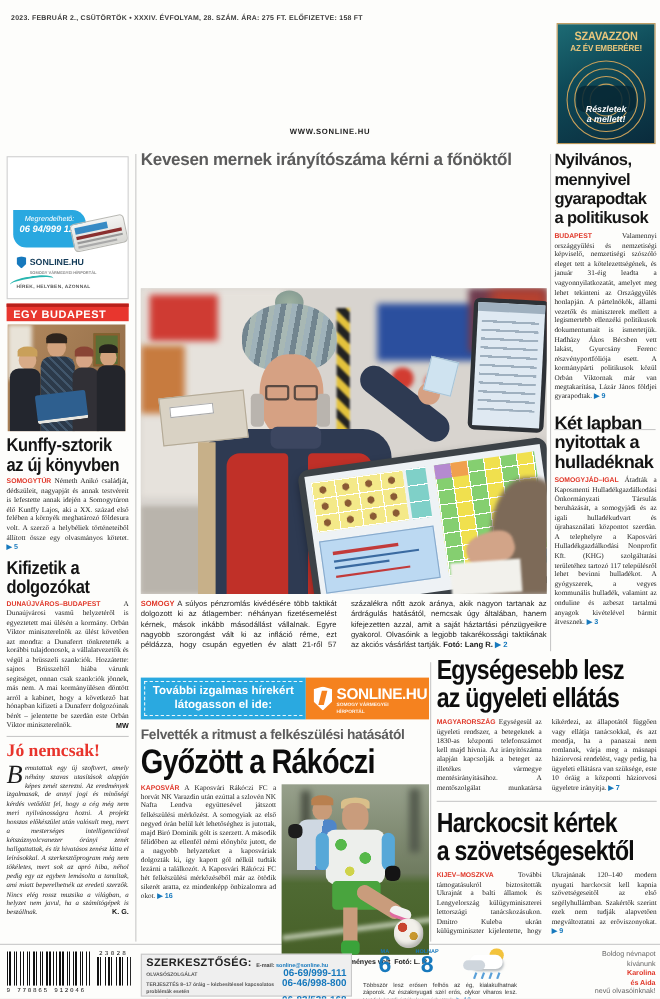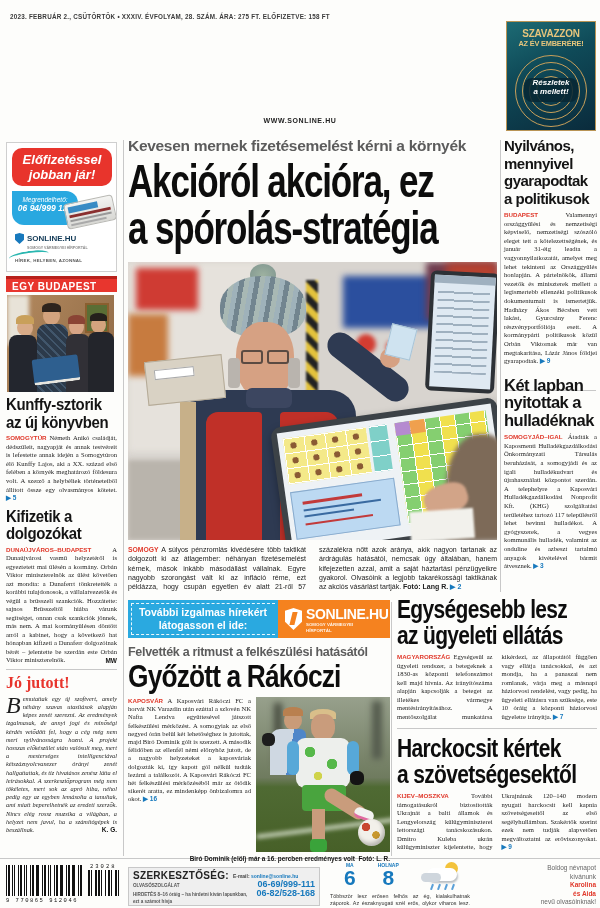--- a/index.html
+++ b/index.html
@@ -11,21 +11,21 @@
   .rule-v{position:absolute;width:1px;background:#c8c8c8}
   
   .dateline{font-size:6.3px;font-weight:bold;color:#3a3a3a;letter-spacing:.25px}
   .masthead{font-family:"Liberation Serif",serif;font-weight:bold;color:#1779bd;font-size:92px;line-height:.92;letter-spacing:-3px;transform:scaleX(.73);transform-origin:0 0;white-space:nowrap}
   .website{font-size:7px;font-weight:bold;color:#222;letter-spacing:.6px}
   
   .badge{background:linear-gradient(155deg,#1d6b74 0%,#0f4a58 40%,#0a2b3c 100%);border:1px solid #b99455;overflow:hidden}
   .badge .t1{color:#e7c57c;font-weight:bold;font-size:11px;text-align:center;letter-spacing:-.2px;margin-top:5px;transform:scaleX(.9)}
   .badge .t2{color:#e7c57c;font-weight:bold;font-size:8px;text-align:center;letter-spacing:-.2px;transform:scaleX(.92)}
   .ring{position:absolute;border:1.5px solid #c9a05a;border-radius:50%}
-  .badge-inner{position:absolute;background:rgba(8,40,52,.88);border-radius:8px;color:#fff;font-style:italic;font-weight:bold;font-size:8px;text-align:center;line-height:1.15;padding-top:0}
+  .badge-inner{position:absolute;background:rgba(8,40,52,.88);border-radius:8px;color:#fff;font-style:italic;font-weight:bold;font-size:8px;text-align:center;line-height:1.15;padding-top:17px}
   
   .kick{font-weight:bold;color:#5c5c5c}
   .hl{font-weight:bold;color:#0d0d0d}
   .cond{transform-origin:0 0;white-space:nowrap}
   .art-h{font-weight:bold;color:#141414;letter-spacing:-.4px}
   .body-txt{font-family:"Liberation Serif",serif;color:#1d1d1d;text-align:justify}
   .loc{color:#e0382a;font-weight:bold;font-family:"Liberation Sans",sans-serif}
   .pref{color:#1779bd;font-weight:bold;font-family:"Liberation Sans",sans-serif;white-space:nowrap}
   .sig{display:block;text-align:right;font-family:"Liberation Sans",sans-serif;font-weight:bold;font-size:6.5px;margin-top:-8px;color:#111}
   .twocol{column-count:2;column-gap:9px}
@@ -92,24 +92,20 @@
 
   <div class="rule-v" style="left:123px;top:140px;height:716px"></div>
   <div class="rule-v" style="left:500px;top:140px;height:452px"></div>
   <div class="rule-v" style="left:391px;top:602px;height:254px"></div>
   <div class="rule-h" style="left:504px;top:390px;width:92px"></div>
   <div class="rule-h" style="left:0;top:858px;width:600px"></div>
 
   <div class="abs" style="left:6px;top:142px;width:111px">
 
     <div class="ad-box scene" style="width:111px;height:130px">
-      <div class="ph bubble-red" style="left:5px;top:5px;width:100px;height:38px;font-size:13px;line-height:15px;padding-top:4px">
-        <span>Előfizetéssel</span><br>
-        <span>jobban jár!</span>
-      </div>
       <div class="ph bubble-blue" style="left:5px;top:48px;width:66px;height:34px;padding-top:5px">
         <div style="font-size:6.5px">Megrendelhető:</div>
         <div style="font-size:8.5px;font-weight:bold">06 94/999 120</div>
       </div>
 
       <div class="ph" style="left:58px;top:56px;width:50px;height:26px;background:linear-gradient(#f4f4f2,#d8d8d4);border:1px solid #b9b9b4;border-radius:4px;transform:rotate(-12deg);overflow:hidden">
         <div class="ph" style="left:3px;top:3px;width:30px;height:6px;background:#1779bd;opacity:.85"></div>
         <div class="ph" style="left:3px;top:11px;width:42px;height:3px;background:#8a2f2f"></div>
         <div class="ph" style="left:3px;top:16px;width:42px;height:2px;background:#999"></div>
         <div class="ph" style="left:3px;top:20px;width:36px;height:2px;background:#aaa"></div>
@@ -150,39 +146,35 @@
 
     <div style="margin-top:5px">
       <div class="art-h" style="font-size:17px;line-height:17.5px;transform:scaleX(.88);transform-origin:0 0;width:114%">Kifizetik a dolgozókat</div>
       <p class="body-txt" style="font-size:6.6px;line-height:8.5px;margin-top:3px"><span class="loc" style="font-size:6.2px">DUNAÚJVÁROS–BUDAPEST</span> <span>A Dunaújvárosi vasmű helyzetéről is egyeztetett mai ülésén a kormány. Orbán Viktor miniszterelnök az ülést követően azt mondta: a Dunaferrt tönkretették a korábbi tulajdonosok, a vállalatvezetők és végül a brüsszeli szankciók. Hozzátette: sajnos Brüsszeltől hiába várunk segítséget, onnan csak szankciók jönnek, más nem. A mai kormányülésen döntött arról a kabinet, hogy a következő hat hónapban kifizeti a Dunaferr dolgozóinak bérét – jelentette be szerdán este Orbán Viktor miniszterelnök.</span></p>
       <span class="sig">MW</span>
     </div>
 
     <div class="rule-h" style="position:static;margin-top:5px;width:111px"></div>
 
     <div style="margin-top:4px">
-      <div class="jr-h">Jó jutott!</div>
+      <div class="jr-h">Jó nemcsak!</div>
       <p class="jr-txt" style="margin-top:3px"><span class="dropcap">B</span><span>emutattak egy új szoftvert, amely néhány szavas utasítások alapján képes zenét szerezni. Az eredmények izgalmasak, de annyi jogi és minőségi kérdés vetődött fel, hogy a cég még nem meri nyilvánosságra hozni. A projekt hosszas előkészület után valósult meg, mert a mesterséges intelligenciával kétszáznyolcvanezer órányi zenét hallgattattak, és tíz hivatásos zenész látta el leírásokkal. A szerkesztőprogram még nem tökéletes, mert sok az apró hiba, néhol pedig egy az egyben lemásolta a tanultak, ami miatt beperelhetnék az eredeti szerzők. Nincs elég rossz muzsika a világban, a helyzet nem javul, ha a számítógépek is beszállnak.</span></p>
       <span class="sig" style="font-style:normal">K. G.</span>
     </div>
   </div>
 
   <div class="abs" style="left:4px;top:863px;width:116px;height:42px">
     <div class="abs bars1" style="left:2px;top:2px;width:76px;height:31px"></div>
     <div class="abs bc-num" style="left:2px;top:34px">9 770865 912046</div>
     <div class="abs bc-num" style="left:86px;top:0;letter-spacing:2px">23028</div>
     <div class="abs bars2" style="left:84px;top:7px;width:31px;height:26px"></div>
   </div>
 
   <div class="abs" style="left:128px;top:137px;width:370px">
-    <div class="kick" style="font-size:15.5px;letter-spacing:-.3px">Kevesen mernek fizetésemelést kérni a környék</div>
-    <div style="margin-top:3px">
-      <div class="hl cond" style="font-size:46px;line-height:47px;letter-spacing:-1.5px;transform:scaleX(.76)">Akcióról akcióra, ez</div>
-      <div class="hl cond" style="font-size:46px;line-height:47px;letter-spacing:-1.5px;transform:scaleX(.76)">a spórolás-stratégia</div>
-    </div>
+    <div class="kick" style="font-size:15.5px;letter-spacing:-.3px">Kevesen mernek irányítószáma kérni a főnöktől</div>
   </div>
 
   <div class="abs scene" style="left:128px;top:262px;width:369px;height:278px;background:#d8d4cf">
     <div class="ph blur3" style="left:0;top:0;width:130px;height:190px;background:#e6e2dc"></div>
     <div class="ph blur3" style="left:8px;top:6px;width:62px;height:42px;background:#cf3b33"></div>
     <div class="ph blur3" style="left:0;top:52px;width:40px;height:62px;background:#c77b3f"></div>
     <div class="ph blur3" style="left:215px;top:14px;width:92px;height:52px;background:#2b4f9e"></div>
     <div class="ph blur2" style="left:228px;top:72px;width:20px;height:20px;border-radius:50%;background:#d23c31"></div>
     <div class="ph blur2" style="left:258px;top:78px;width:15px;height:15px;border-radius:50%;background:#d23c31"></div>
     <div class="ph blur3" style="left:298px;top:0;width:71px;height:58px;background:#6e3b4e"></div>
@@ -248,21 +240,21 @@
     <div>
       <div class="art-h" style="font-size:15px;line-height:17.5px;letter-spacing:-.5px">Nyilvános, mennyivel gyarapodtak a politikusok</div>
       <p class="body-txt" style="font-size:6.6px;line-height:8.6px;margin-top:4px"><span class="loc" style="font-size:6.2px">BUDAPEST</span> <span>Valamennyi országgyűlési és nemzetiségi képviselő, nemzetiségi szószóló eleget tett a kötelezettségének, és január 31-éig leadta a vagyonnyilatkozatát, amelyet meg lehet tekinteni az Országgyűlés honlapján. A pártelnökök, állami vezetők és miniszterek mellett a legismertebb ellenzéki politikusok dokumentumait is ismertetjük. Hadházy Ákos Bécsben vett lakást, Gyurcsány Ferenc részvényportfóliója esett. A kormánypárti politikusok közül Orbán Viktornak már van megtakarítása, Lázár János földjei gyarapodtak.</span> <span class="pref" style="font-size:6.5px">▶ 9</span></p>
     </div>
     <div style="margin-top:11px">
       <div class="art-h" style="font-size:16.5px;line-height:17.5px;letter-spacing:-.5px">Két lapban nyitottak a hulladéknak</div>
       <p class="body-txt" style="font-size:6.6px;line-height:8.6px;margin-top:4px"><span class="loc" style="font-size:6.2px">SOMOGYJÁD–IGAL</span> <span>Átadták a Kaposmenti Hulladékgazdálkodási Önkormányzati Társulás beruházását, a somogyjádi és az igali hulladékudvart és újrahasználati központot szerdán. A telephelyre a Kaposvári Hulladékgazdálkodási Nonprofit Kft. (KHG) szolgáltatási területéhez tartozó 117 településről lehet bevinni hulladékot. A gyógyszerek, a vegyes kommunális hulladék, valamint az onduline és azbeszt tartalmú anyagok kivételével bármit átvesznek.</span> <span class="pref" style="font-size:6.5px">▶ 3</span></p>
     </div>
   </div>
 
-  <div class="abs" style="left:128px;top:600px;width:262px">
+  <div class="abs" style="left:128px;top:616px;width:262px">
 
     <div style="display:flex;height:38px">
       <div class="bn-blue" style="width:150px;padding-top:6px">
         <div class="dash"></div>
         <div>További izgalmas hírekért</div>
         <div>látogasson el ide:</div>
       </div>
       <div class="bn-orange" style="flex:1">
         <div class="ph" style="left:7px;top:8px">
             <div class="shield" style="position:relative">
@@ -325,27 +317,31 @@
     <div>
       <div class="hl cond" style="font-size:25px;line-height:26px;letter-spacing:-.8px;transform:scaleX(.84)">Harckocsit kértek</div>
       <div class="hl cond" style="font-size:25px;line-height:26px;letter-spacing:-.8px;transform:scaleX(.84)">a szövetségesektől</div>
       <div class="twocol body-txt" style="font-size:6.6px;line-height:8.5px;margin-top:5px">
         <span class="loc" style="font-size:6.2px">KIJEV–MOSZKVA</span> <span>További támogatásukról biztosították Ukrajnát a balti államok és Lengyelország külügyminiszterei lettországi tanácskozásukon. Dmitro Kuleba ukrán külügyminiszter kijelentette, hogy Ukrajnának 120–140 modern nyugati harckocsit kell kapnia szövetségeseitől az első segélyhullámban. Szakértők szerint ezek nem tudják alapvetően megváltoztatni az erőviszonyokat.</span> <span class="pref" style="font-size:6.5px">▶ 9</span>
       </div>
     </div>
   </div>
 
   <div class="abs ed-box" style="left:128px;top:867px;width:192px;height:39px;padding:2px 4px">
-    <div style="display:flex;align-items:center;gap:4px">
+    <div style="display:flex;align-items:flex-end;gap:4px">
       <span class="ed-title">SZERKESZTŐSÉG:</span>
       <span class="ed-mail"><span>E-mail:</span> <b>sonline@sonline.hu</b></span>
     </div>
     <div class="ed-row">
       <span class="ed-lbl">OLVASÓSZOLGÁLAT</span>
       <span class="ed-ph">06-69/999-111</span>
+    </div>
+    <div class="ed-row">
+      <span class="ed-lbl">TERJESZTÉS 8–17 óráig – kézbesítéssel kapcsolatos problémák esetén</span>
+      <span class="ed-ph">06-46/998-800</span>
     </div>
     <div class="ed-row">
       <span class="ed-lbl">HIRDETÉS 8–16 óráig – ha hirdetni kíván lapunkban, ezt a számot hívja</span>
       <span class="ed-ph">06-82/528-168</span>
     </div>
   </div>
 
   <div class="abs" style="left:330px;top:862px;width:140px">
     <div style="display:flex;gap:22px;padding-left:14px">
       <div>

